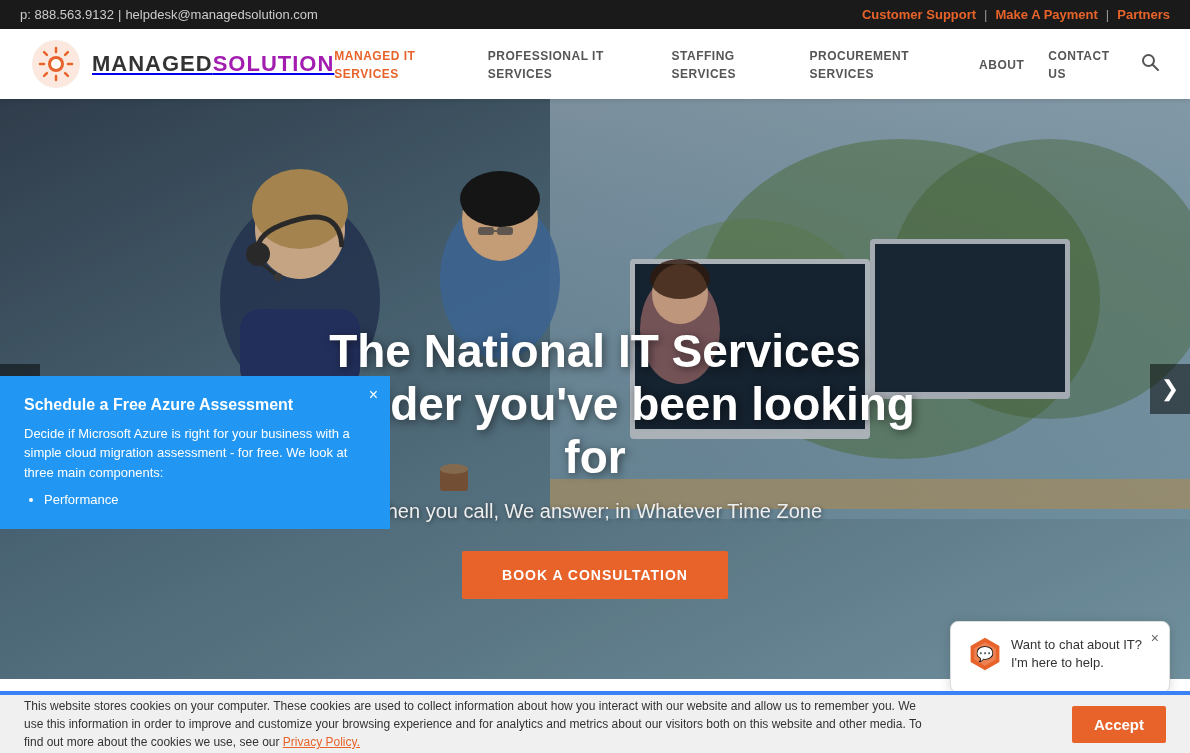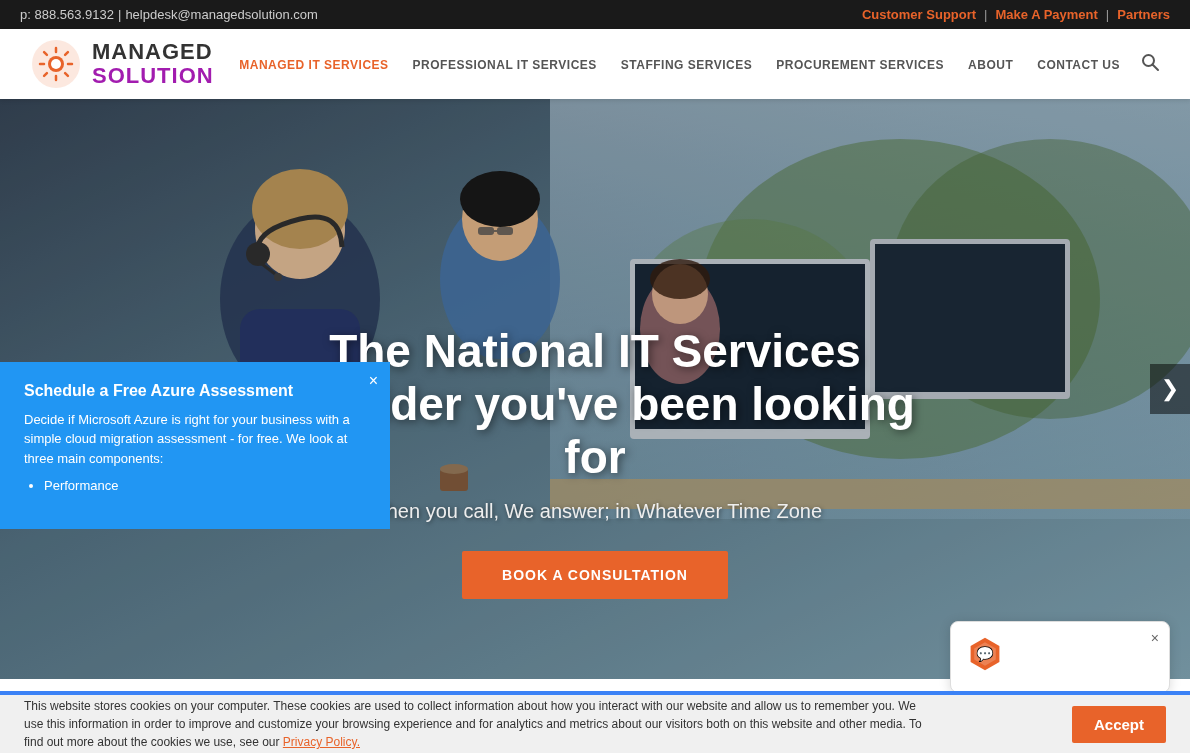--- a/index.html
+++ b/index.html
@@ -38,22 +38,23 @@
       gap: 10px;
       text-decoration: none;
       margin-right: auto;
     }
     .logo-icon {
       width: 52px;
       height: 52px;
     }
     .logo-text {
       display: flex;
-      flex-direction: column;
+      flex-direction: row;
       line-height: 1.1;
+      text-decoration: underline;
     }
     .logo-text .managed { font-size: 22px; font-weight: 700; color: #333; letter-spacing: 1px; }
     .logo-text .solution { font-size: 22px; font-weight: 700; color: #a21caf; letter-spacing: 1px; }
 
     #nav-links {
       display: flex;
       align-items: center;
       gap: 24px;
       list-style: none;
     }
@@ -187,21 +188,21 @@
     #azure-popup p {
       font-size: 13px;
       line-height: 1.5;
       margin-bottom: 10px;
     }
     #azure-popup ul {
       list-style: disc;
       padding-left: 20px;
       font-size: 13px;
     }
-    #azure-popup ul li { margin-bottom: 16px; }
+    #azure-popup ul li { margin-bottom: 2px; }
 
     
     #cookie-bar {
       position: absolute;
       bottom: 0;
       left: 0;
       width: 100%;
       background: rgba(240,240,240,0.97);
       padding: 2px 24px;
       display: flex;
@@ -437,14 +438,15 @@
 
 <div id="chat-widget">
   <button class="chat-close">×</button>
   <div class="chat-header">
 
     <svg class="chat-icon-hex" viewBox="0 0 40 40">
       <polygon points="20,2 36,11 36,29 20,38 4,29 4,11" fill="#e8632a"></polygon>
       <polygon points="20,7 32,14 32,26 20,33 8,26 8,14" fill="#fff" opacity="0.2"></polygon>
       <text x="20" y="25" text-anchor="middle" font-size="16" fill="#fff">💬</text>
     </svg>
+    <p>Want to chat about IT? I'm here to help.</p>
   </div>
 </div>
 
 </body></html>

